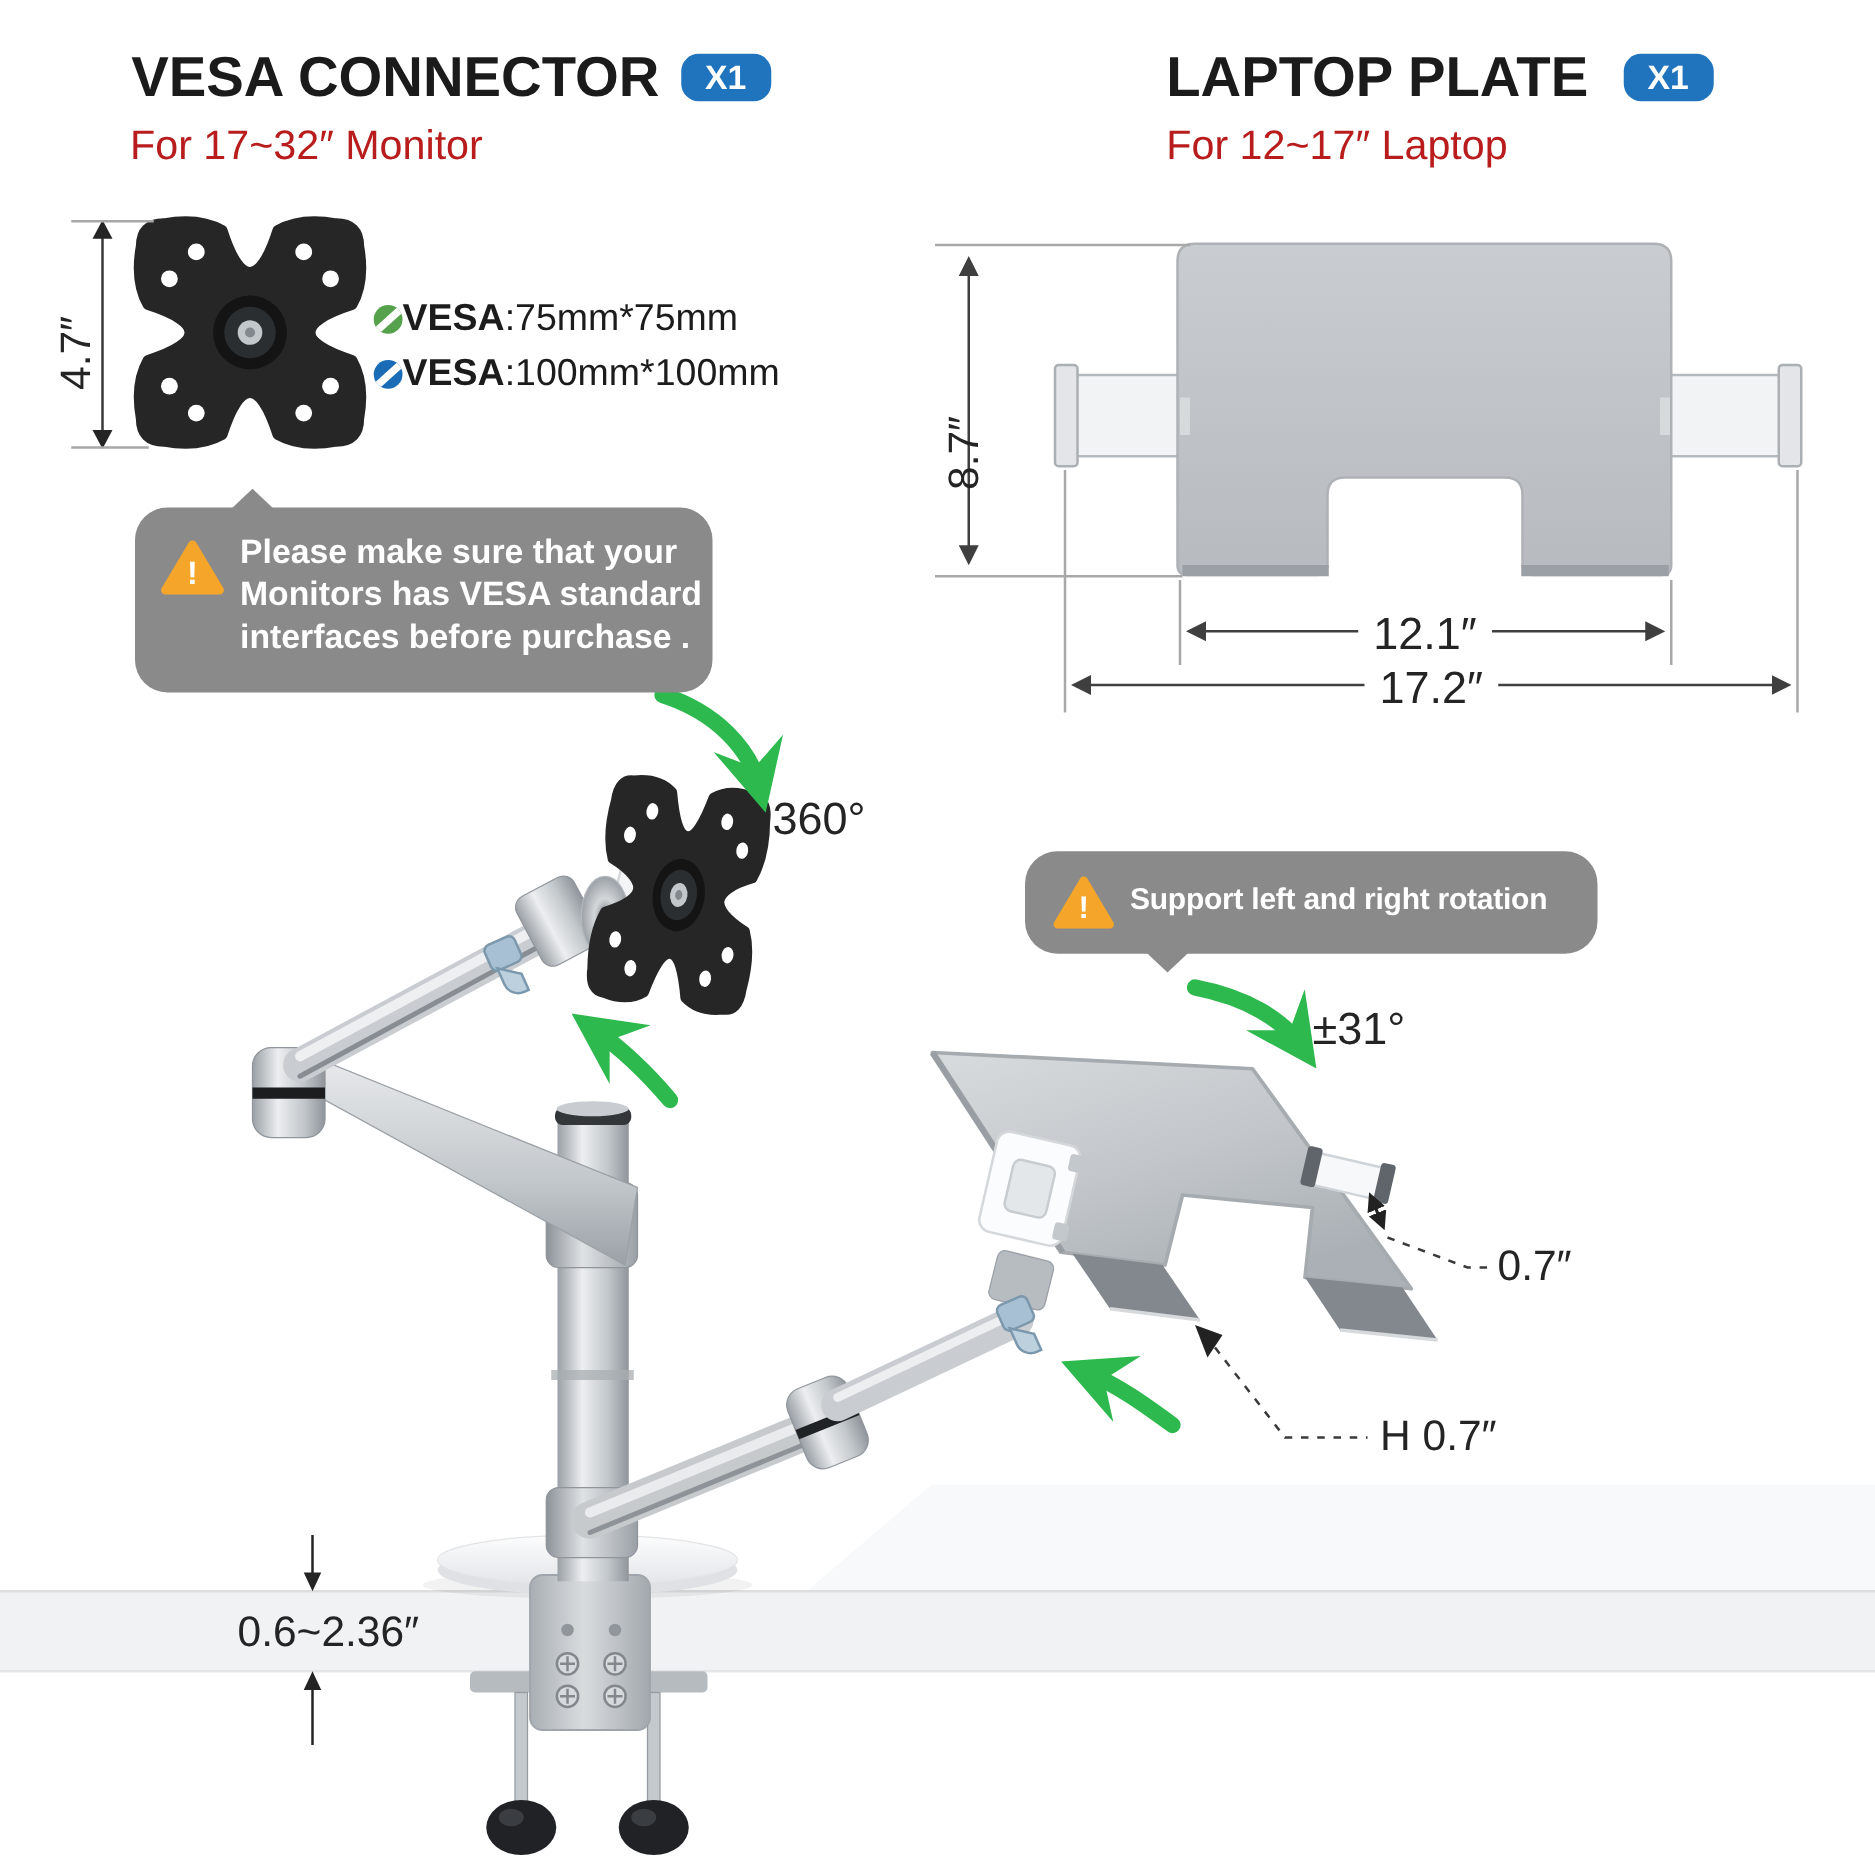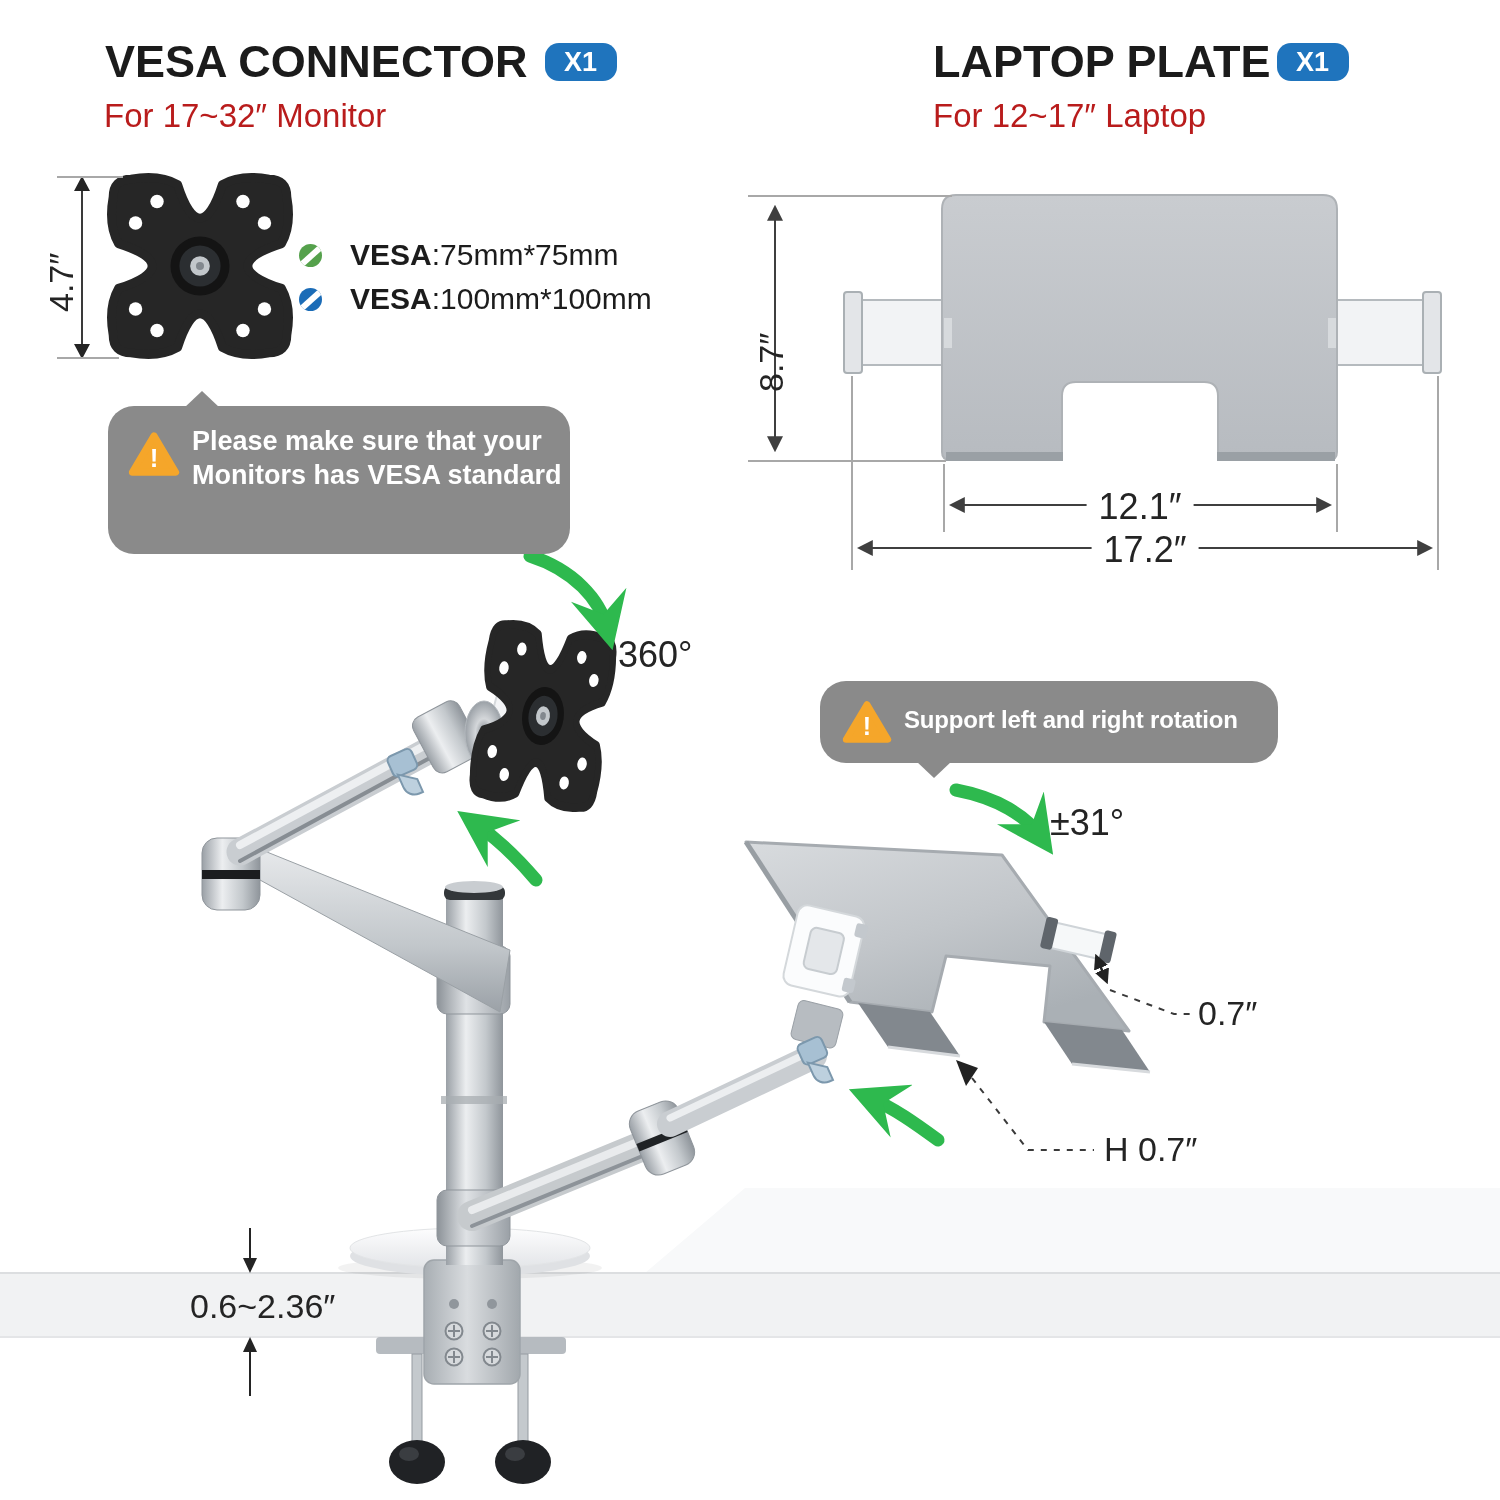--- a/index.html
+++ b/index.html
@@ -6,21 +6,21 @@
   .canvas{position:relative;width:1500px;height:1500px;background:#ffffff;overflow:hidden;
           font-family:"Liberation Sans","DejaVu Sans",sans-serif;}
   .abs{position:absolute;}
   .title{font-size:45px;font-weight:800;color:#1b1b1b;letter-spacing:0px;white-space:nowrap;}
   .badge{display:inline-block;min-width:60px;height:38px;line-height:38px;text-align:center;
          background:#1f74bd;color:#fff;font-size:27px;font-weight:800;border-radius:14px;padding:0 6px;}
   .subtitle{font-size:33px;color:#b91c1c;white-space:nowrap;}
   .dimlabel{font-size:34px;color:#242424;white-space:nowrap;}
   .dimlabel.rot{transform:rotate(-90deg);transform-origin:left top;}
   .speclist{display:flex;flex-direction:column;gap:10px;}
-  .specrow{display:flex;align-items:center;gap:28px;height:34px;}
+  .specrow{display:flex;align-items:center;gap:0;height:34px;}
   .dot{width:23px;height:23px;border-radius:50%;position:relative;overflow:hidden;flex:0 0 auto;}
   .dot::after{content:"";position:absolute;left:-4px;top:9px;width:32px;height:6px;background:#fff;
               transform:rotate(-42deg);}
   .dot-green{background:#55a14c;}
   .dot-blue{background:#1b6cb7;}
   .spectext{font-size:30px;color:#1c1c1c;white-space:nowrap;}
   .spectext b{font-weight:800;}
   .bubble{background:#8a8a8a;border-radius:26px;color:#ffffff;}
   .bubble .txt{font-weight:600;line-height:1.26;}
   .bubble-up::after{content:"";position:absolute;top:-15px;left:76px;width:0;height:0;
@@ -264,24 +264,25 @@
   </div>
 
   <div class="abs bubble bubble-up" style="left:108px;top:406px;width:462px;height:148px;">
     <svg class="abs" style="left:20px;top:24px;" width="52" height="48" viewBox="0 0 60 54">
       <path d="M30,6 L55,48 H5 Z" fill="#f5a62a" stroke="#f5a62a" stroke-width="8" stroke-linejoin="round"></path>
       <text x="30" y="42" font-size="30" font-weight="bold" fill="#fff" text-anchor="middle" font-family="Liberation Sans, sans-serif">!</text>
     </svg>
     <div class="abs txt" style="left:84px;top:18px;font-size:27px;">
       <div>Please make sure that your</div>
       <div>Monitors has VESA standard</div>
+      <div>interfaces before purchase .</div>
     </div>
   </div>
 
-  <div class="abs" style="left:933px;top:36px;display:flex;align-items:center;gap:6px;">
+  <div class="abs" style="left:933px;top:36px;display:flex;align-items:center;gap:28px;">
     <span class="title">LAPTOP PLATE</span>
     <span class="badge">X1</span>
   </div>
   <div class="abs subtitle" style="left:933px;top:97px;">For 12~17″ Laptop</div>
 
   <svg class="abs" style="left:740px;top:170px;" width="720" height="420" viewBox="0 0 720 420">
     <defs>
       <linearGradient id="gPlate" x1="0" y1="0" x2="0" y2="1">
         <stop offset="0" stop-color="#c9ccd0"></stop>
           <stop offset="1" stop-color="#b7bbc0"></stop>

